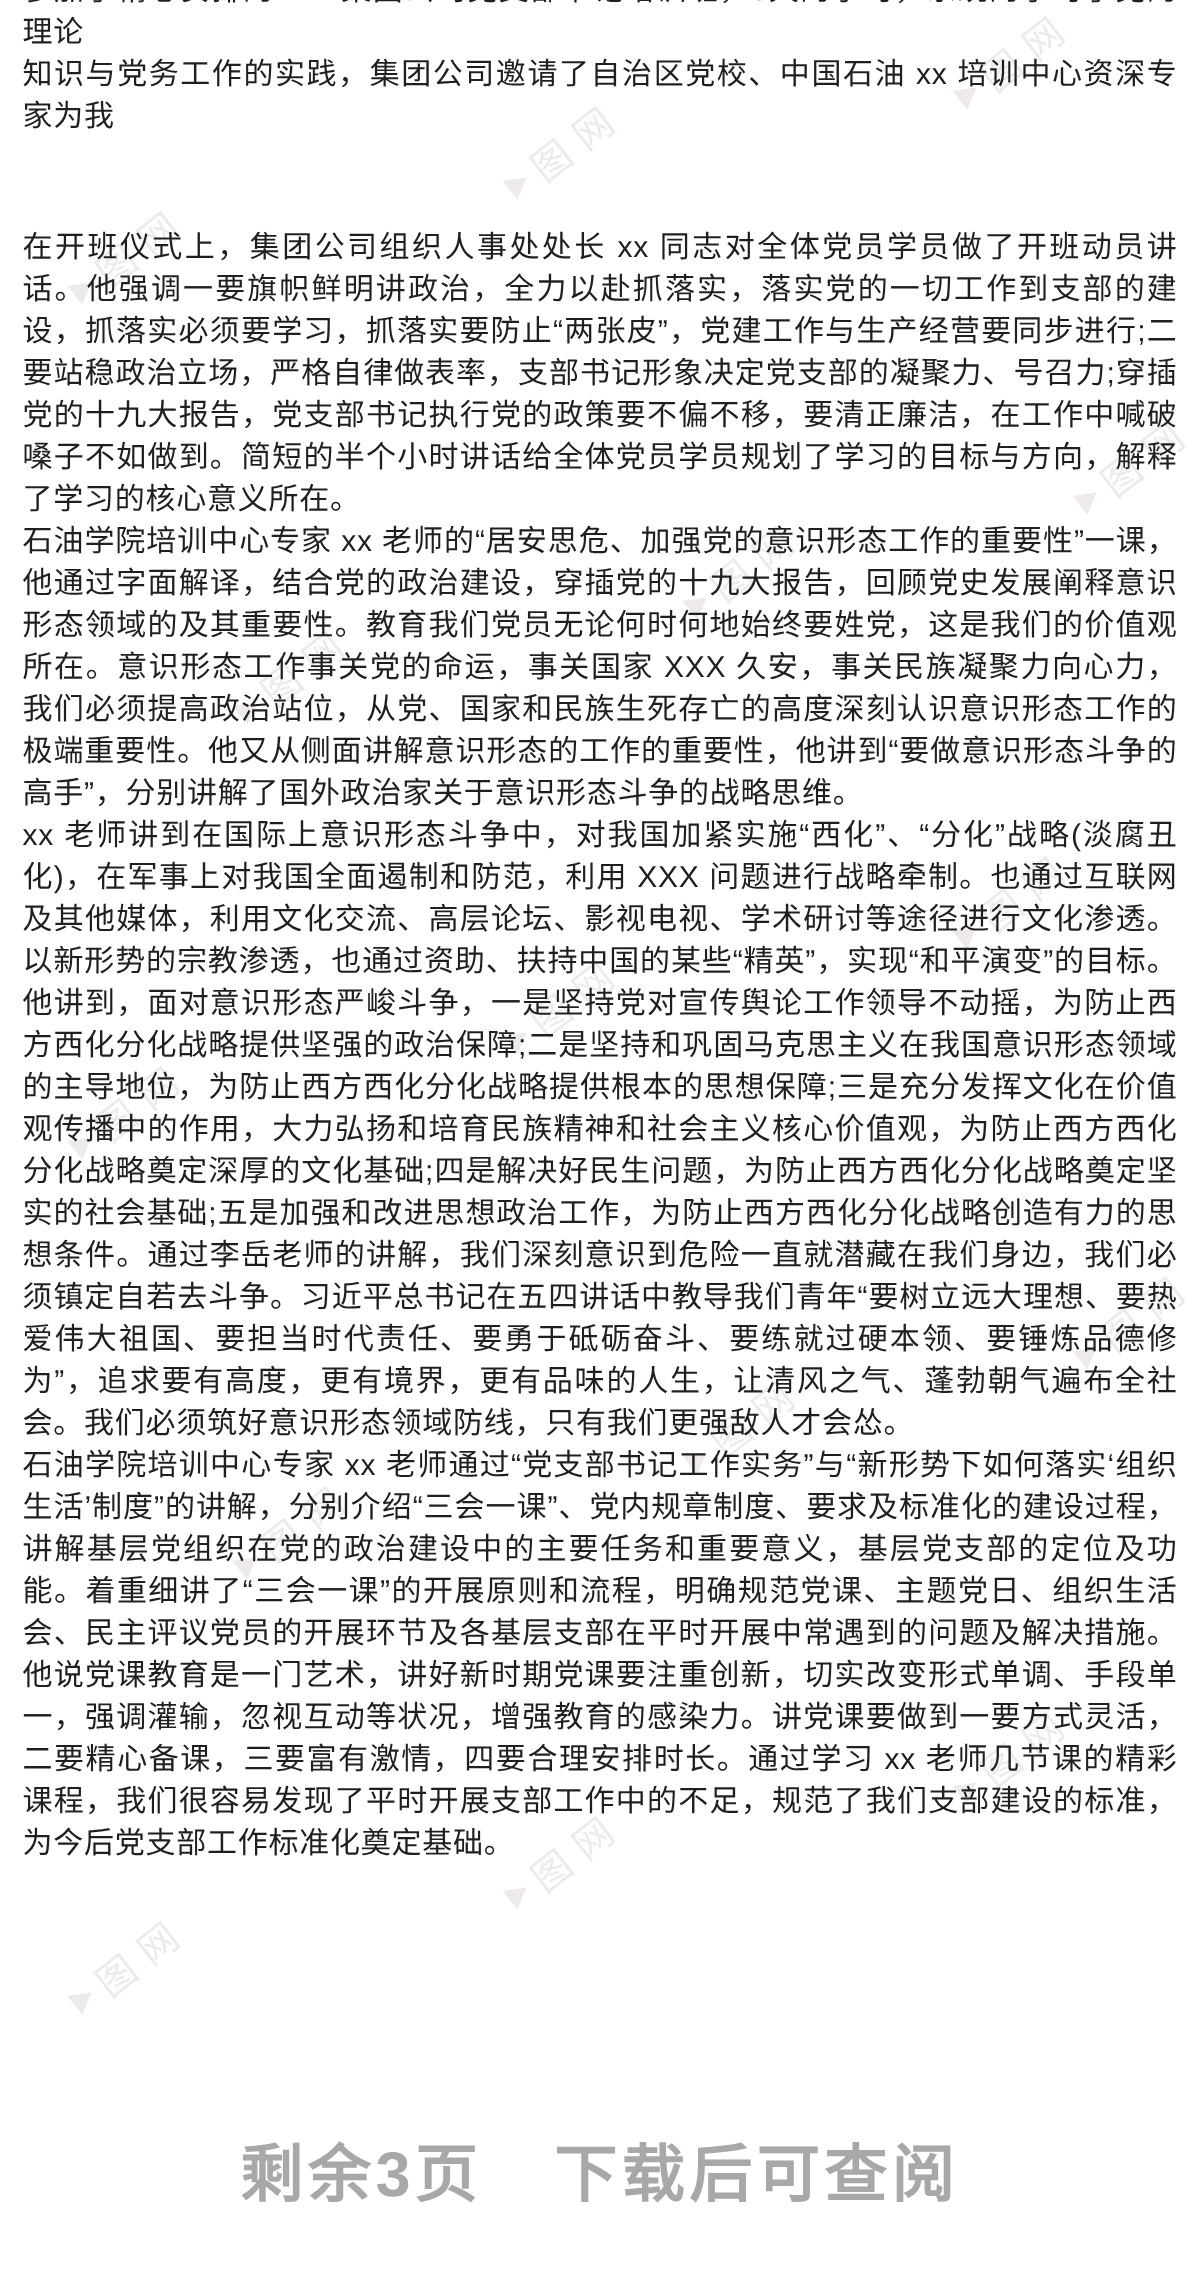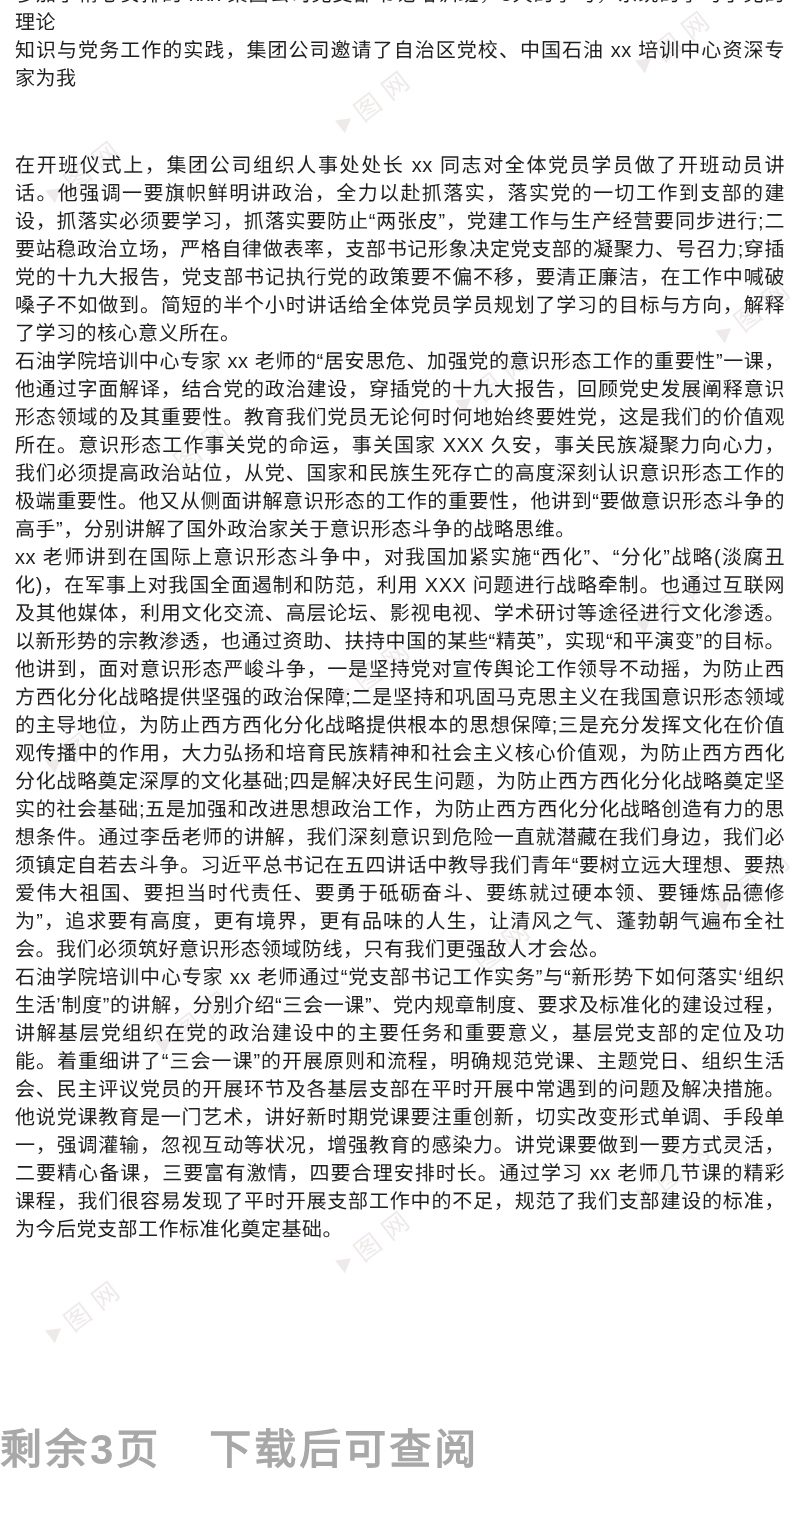--- a/index.html
+++ b/index.html
@@ -71,20 +71,21 @@
   }
   .doc p { margin: 0; }
   .doc p.clipped { margin-top: -20px; }   
   .para-gap { height: 59px; }             
   
   .footer {
     position: absolute;
     left: 0; right: 0;
     top: 1415px;
     z-index: 1;
+    text-align: center;
     font-weight: bold;
     font-size: 42px;
     letter-spacing: 3px;
     color: #a8a8a8;
     white-space: nowrap;
   }
   .footer .hint { margin-left: 48px; }
 </style>
 </head>
 <body>

